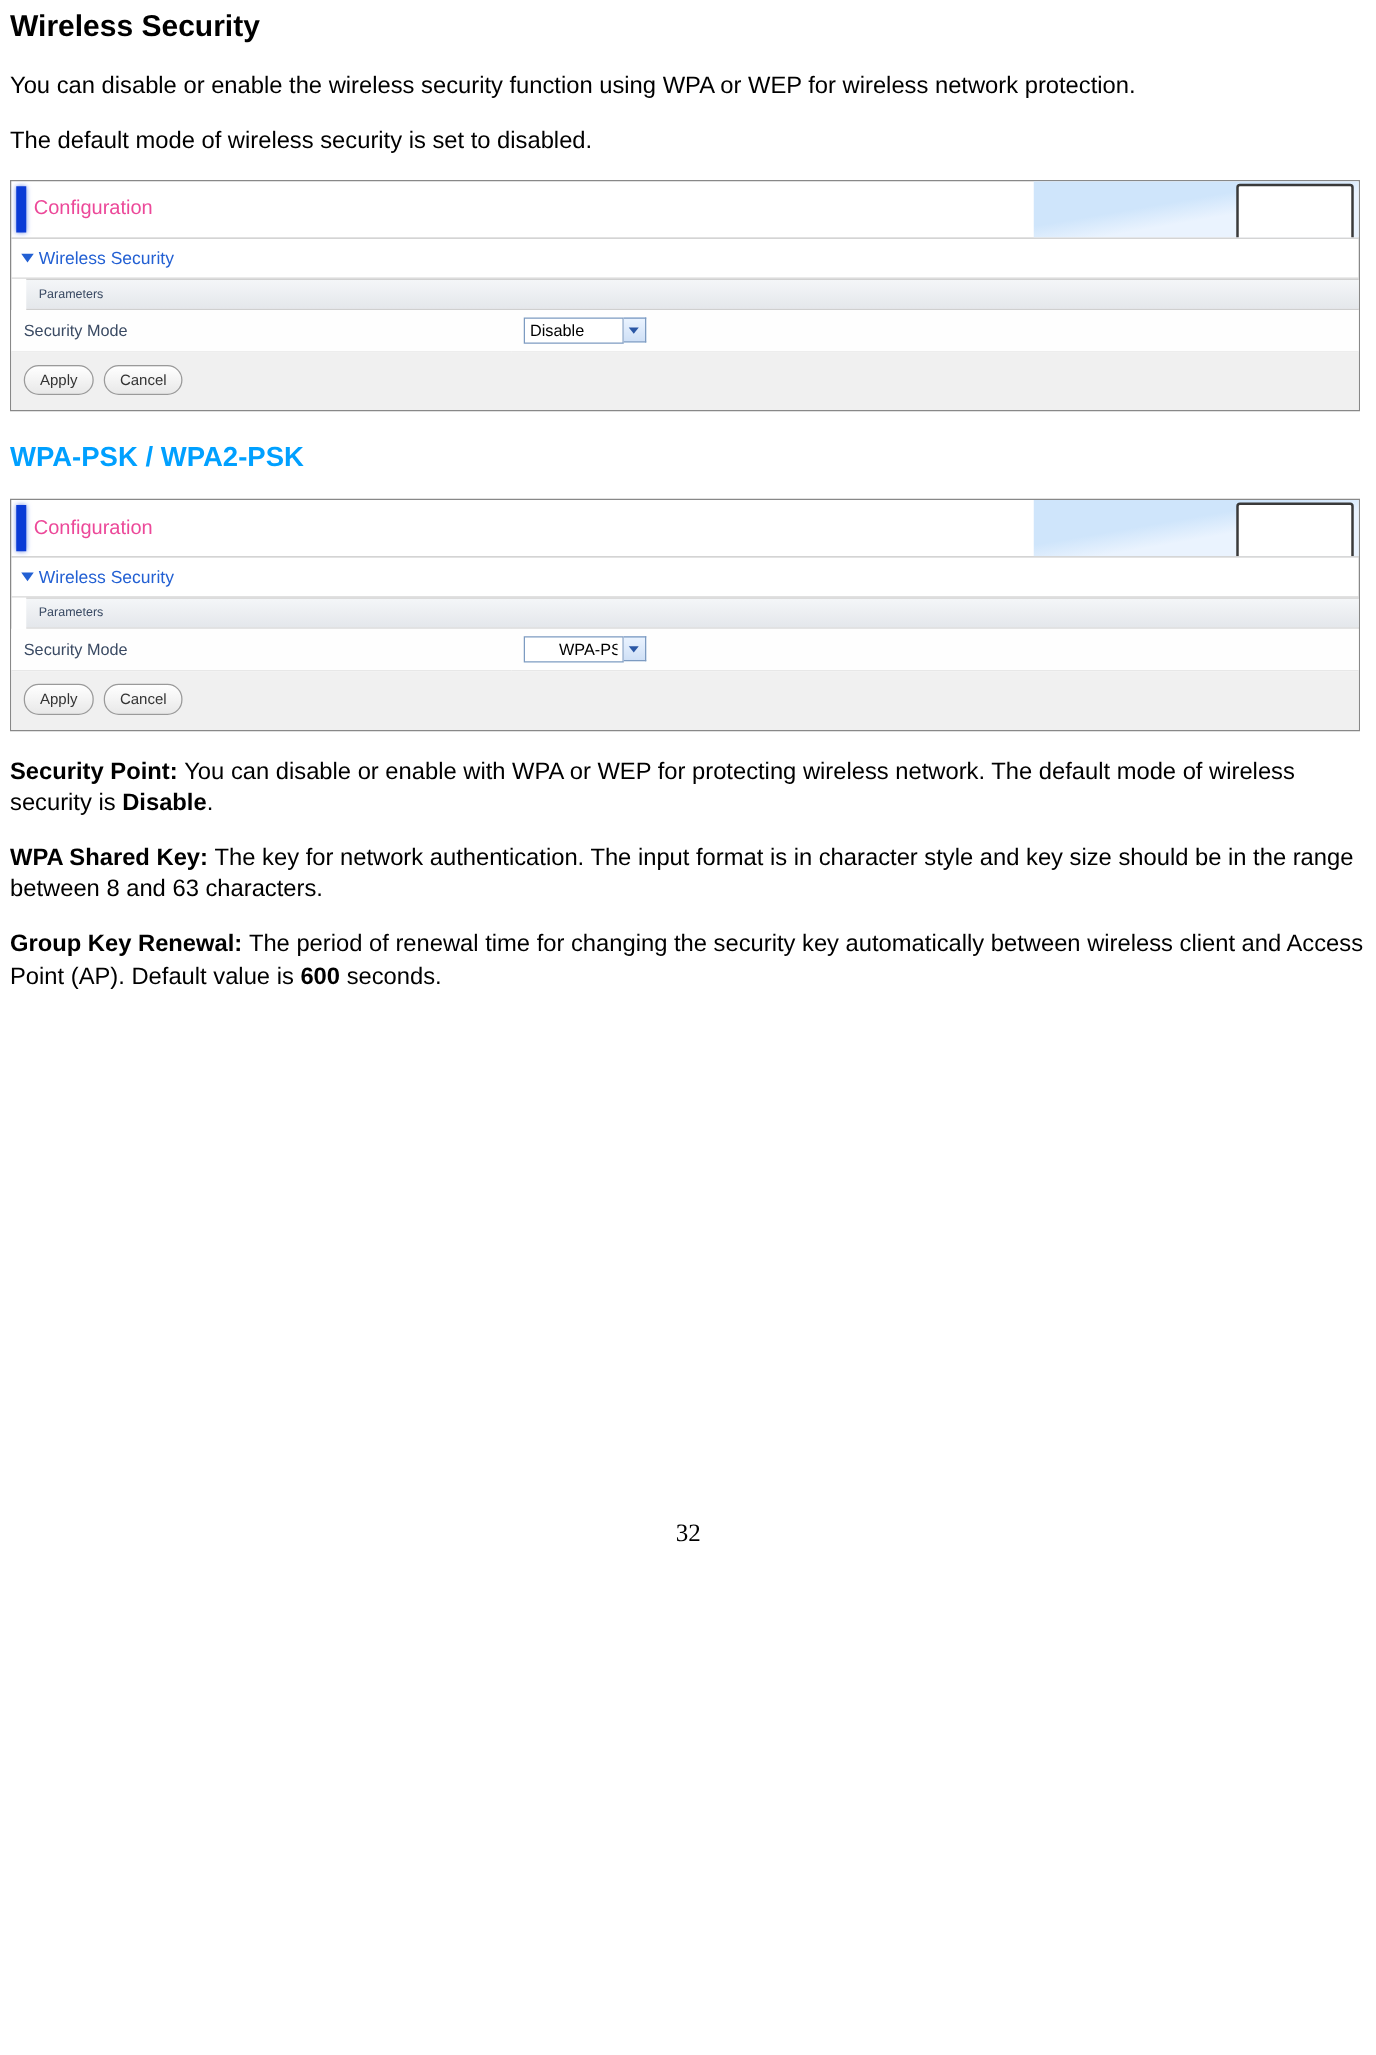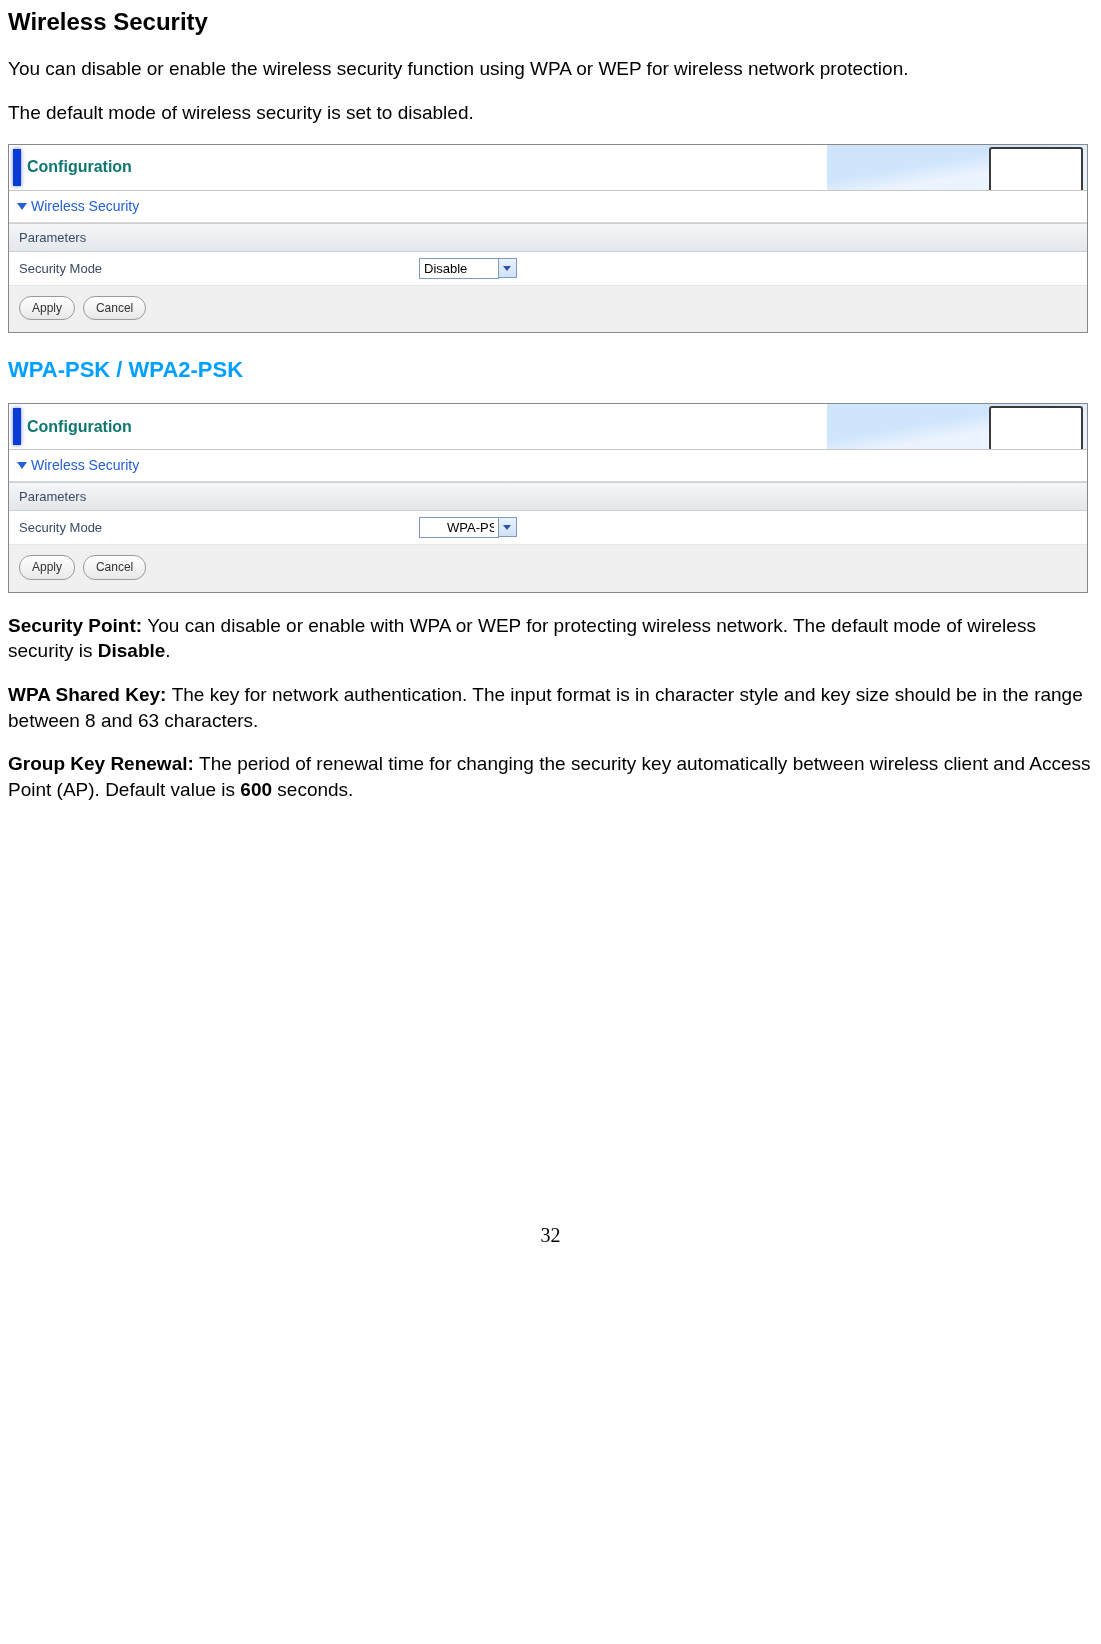--- a/index.html
+++ b/index.html
@@ -42,23 +42,23 @@
     height: 46px;
     overflow: hidden;
   }
   .panel .title-accent {
     width: 8px;
     background: #0a3bd6;
     margin: 4px 6px 4px 4px;
     box-shadow: 0 0 4px rgba(10,59,214,0.6);
   }
   .panel .title-text {
-    color: #0f766e;
+    color: #ec4899;
     font-size: 16px;
-    font-weight: bold;
+    font-weight: normal;
     display: flex;
     align-items: center;
   }
   .panel .title-pad { flex: 1; }
   .panel .title-art {
     width: 260px;
     height: 100%;
     position: relative;
     background: linear-gradient(to bottom right, #cfe5fb 40%, #eaf3fe 60%);
     overflow: hidden;
@@ -87,22 +87,23 @@
     border-left: 5px solid transparent;
     border-right: 5px solid transparent;
     border-top: 7px solid #2360d3;
   }
   .panel .param-head {
     background: #e9ecef;
     background: linear-gradient(#f4f6f8, #e4e7eb);
     border-top: 1px solid #d0d0d0;
     border-bottom: 1px solid #cfcfcf;
     padding: 5px 10px;
-    font-size: 13px;
+    font-size: 10px;
     color: #3a4a63;
+    margin-left: 12px;
   }
   .panel table {
     width: 100%;
     border-collapse: collapse;
   }
   .panel td {
     padding: 6px 10px;
     font-size: 13px;
     color: #3a4a63;
     border-bottom: 1px solid #e7e7e7;

